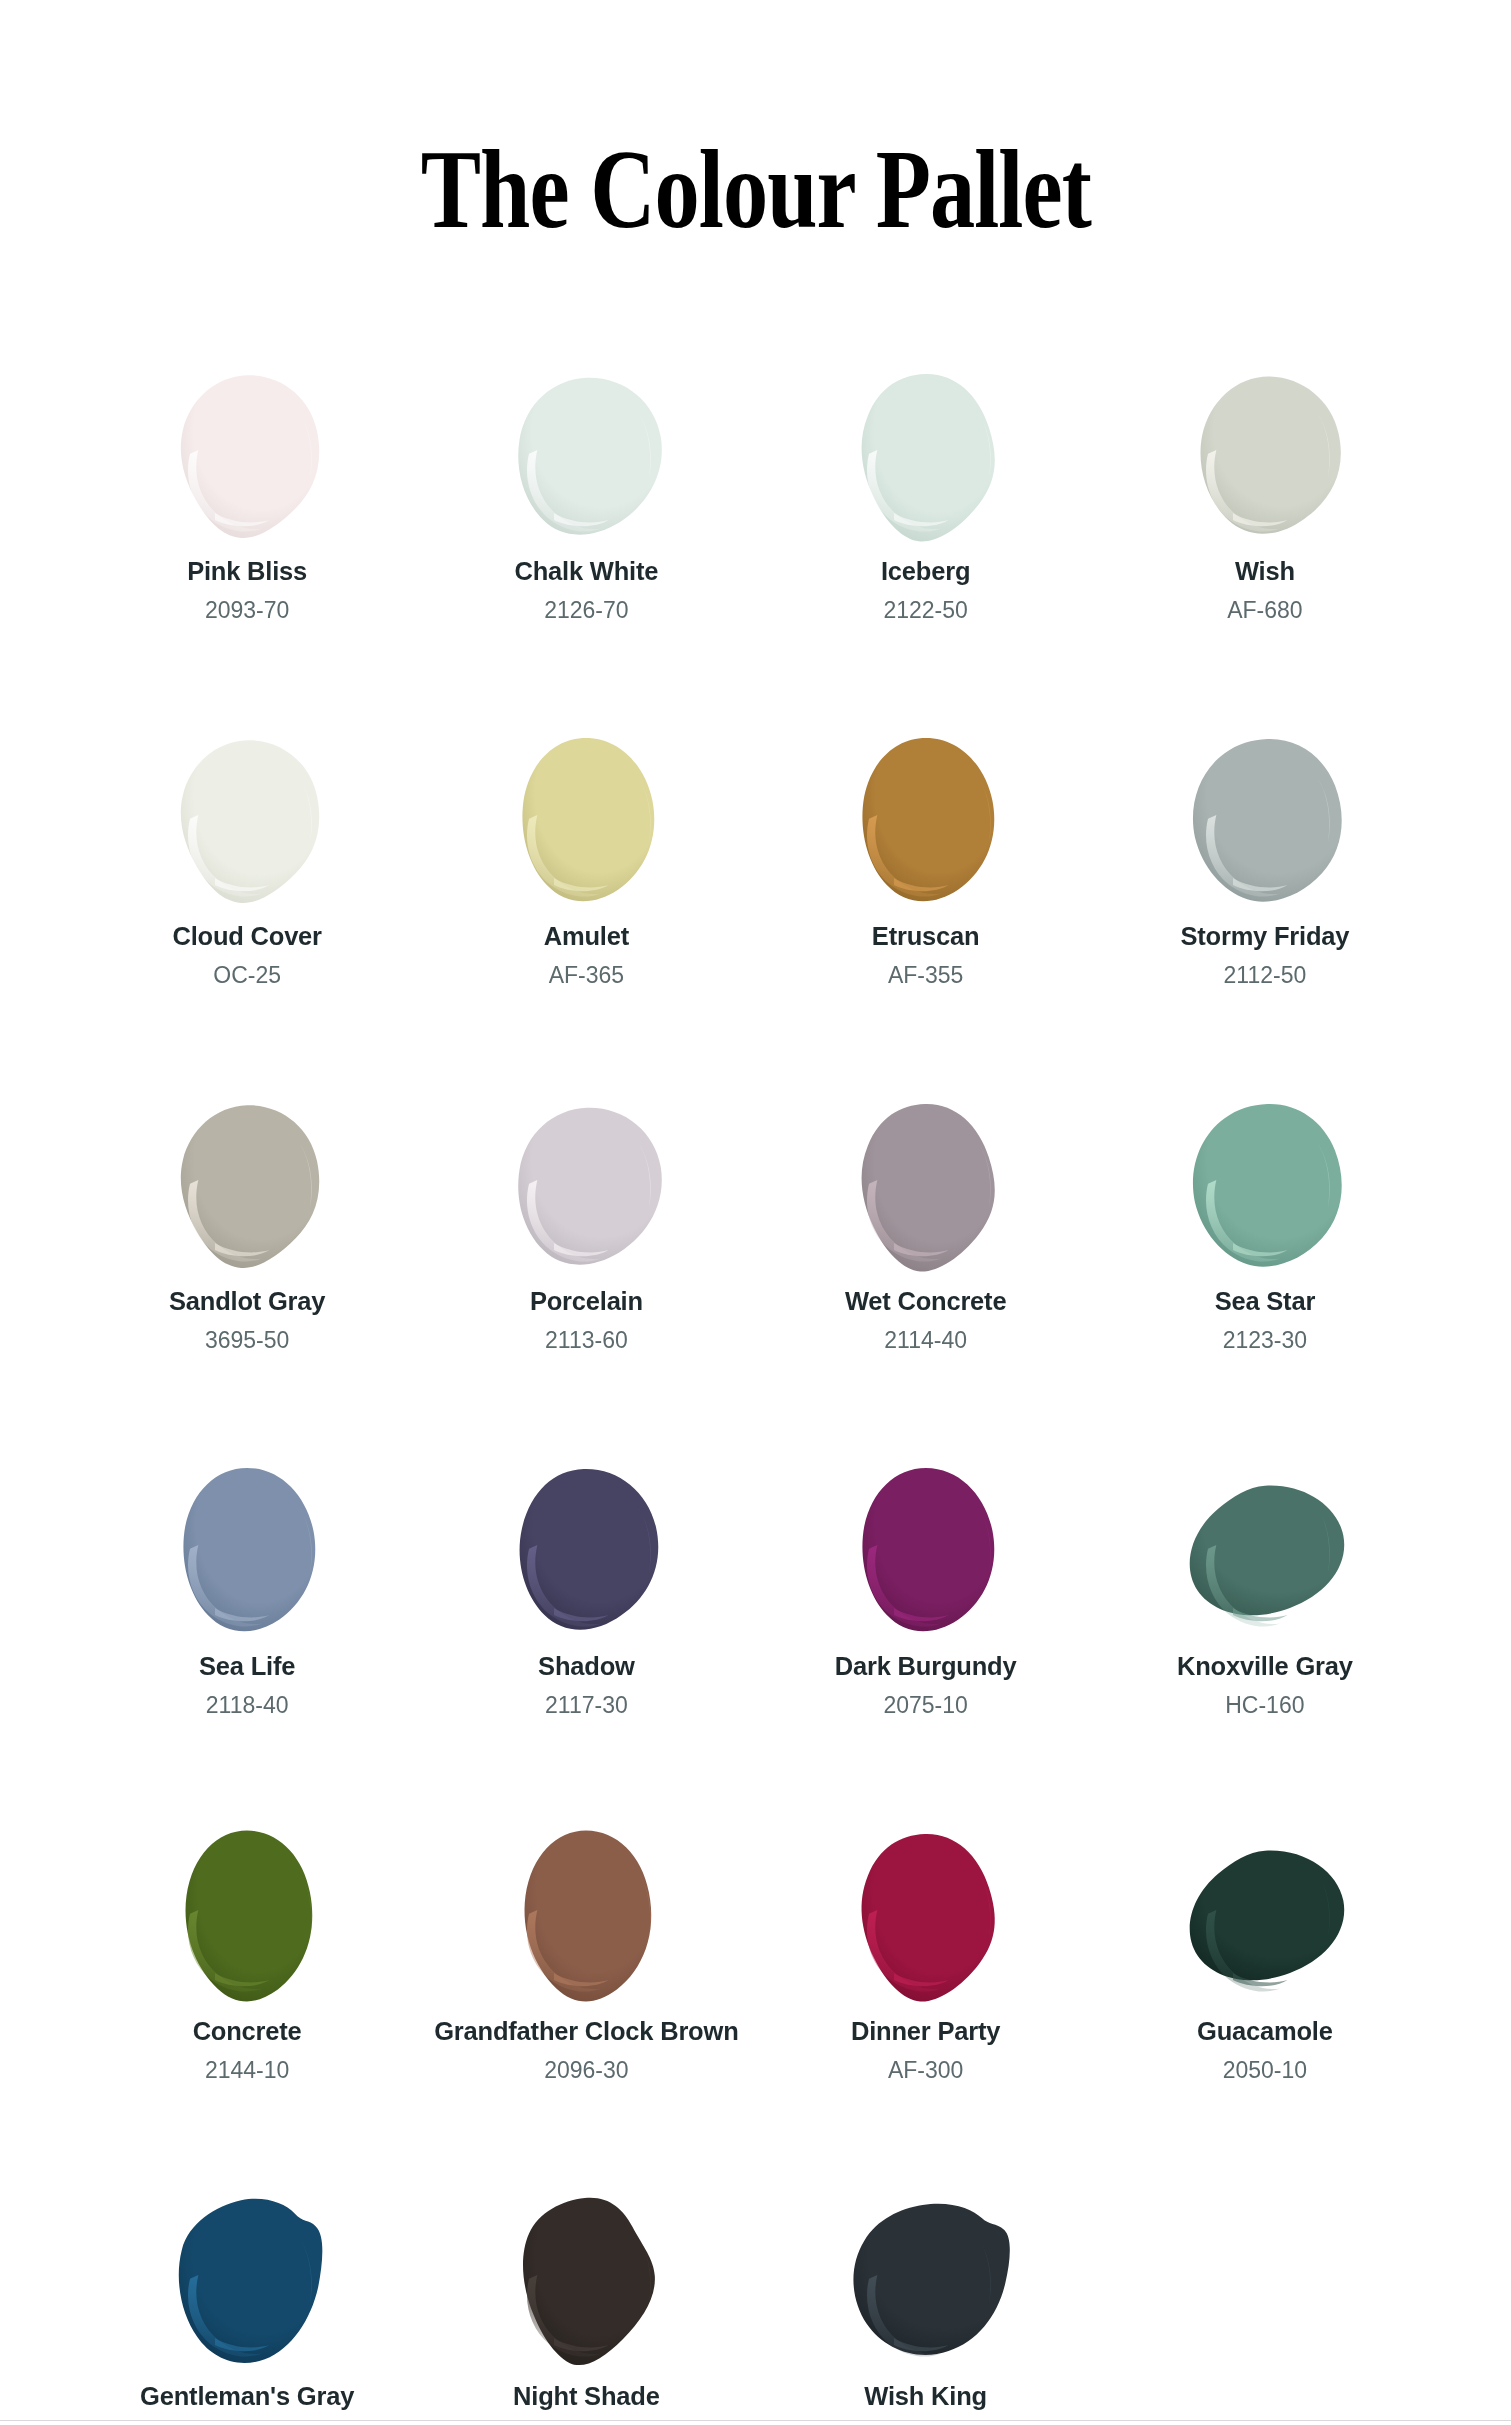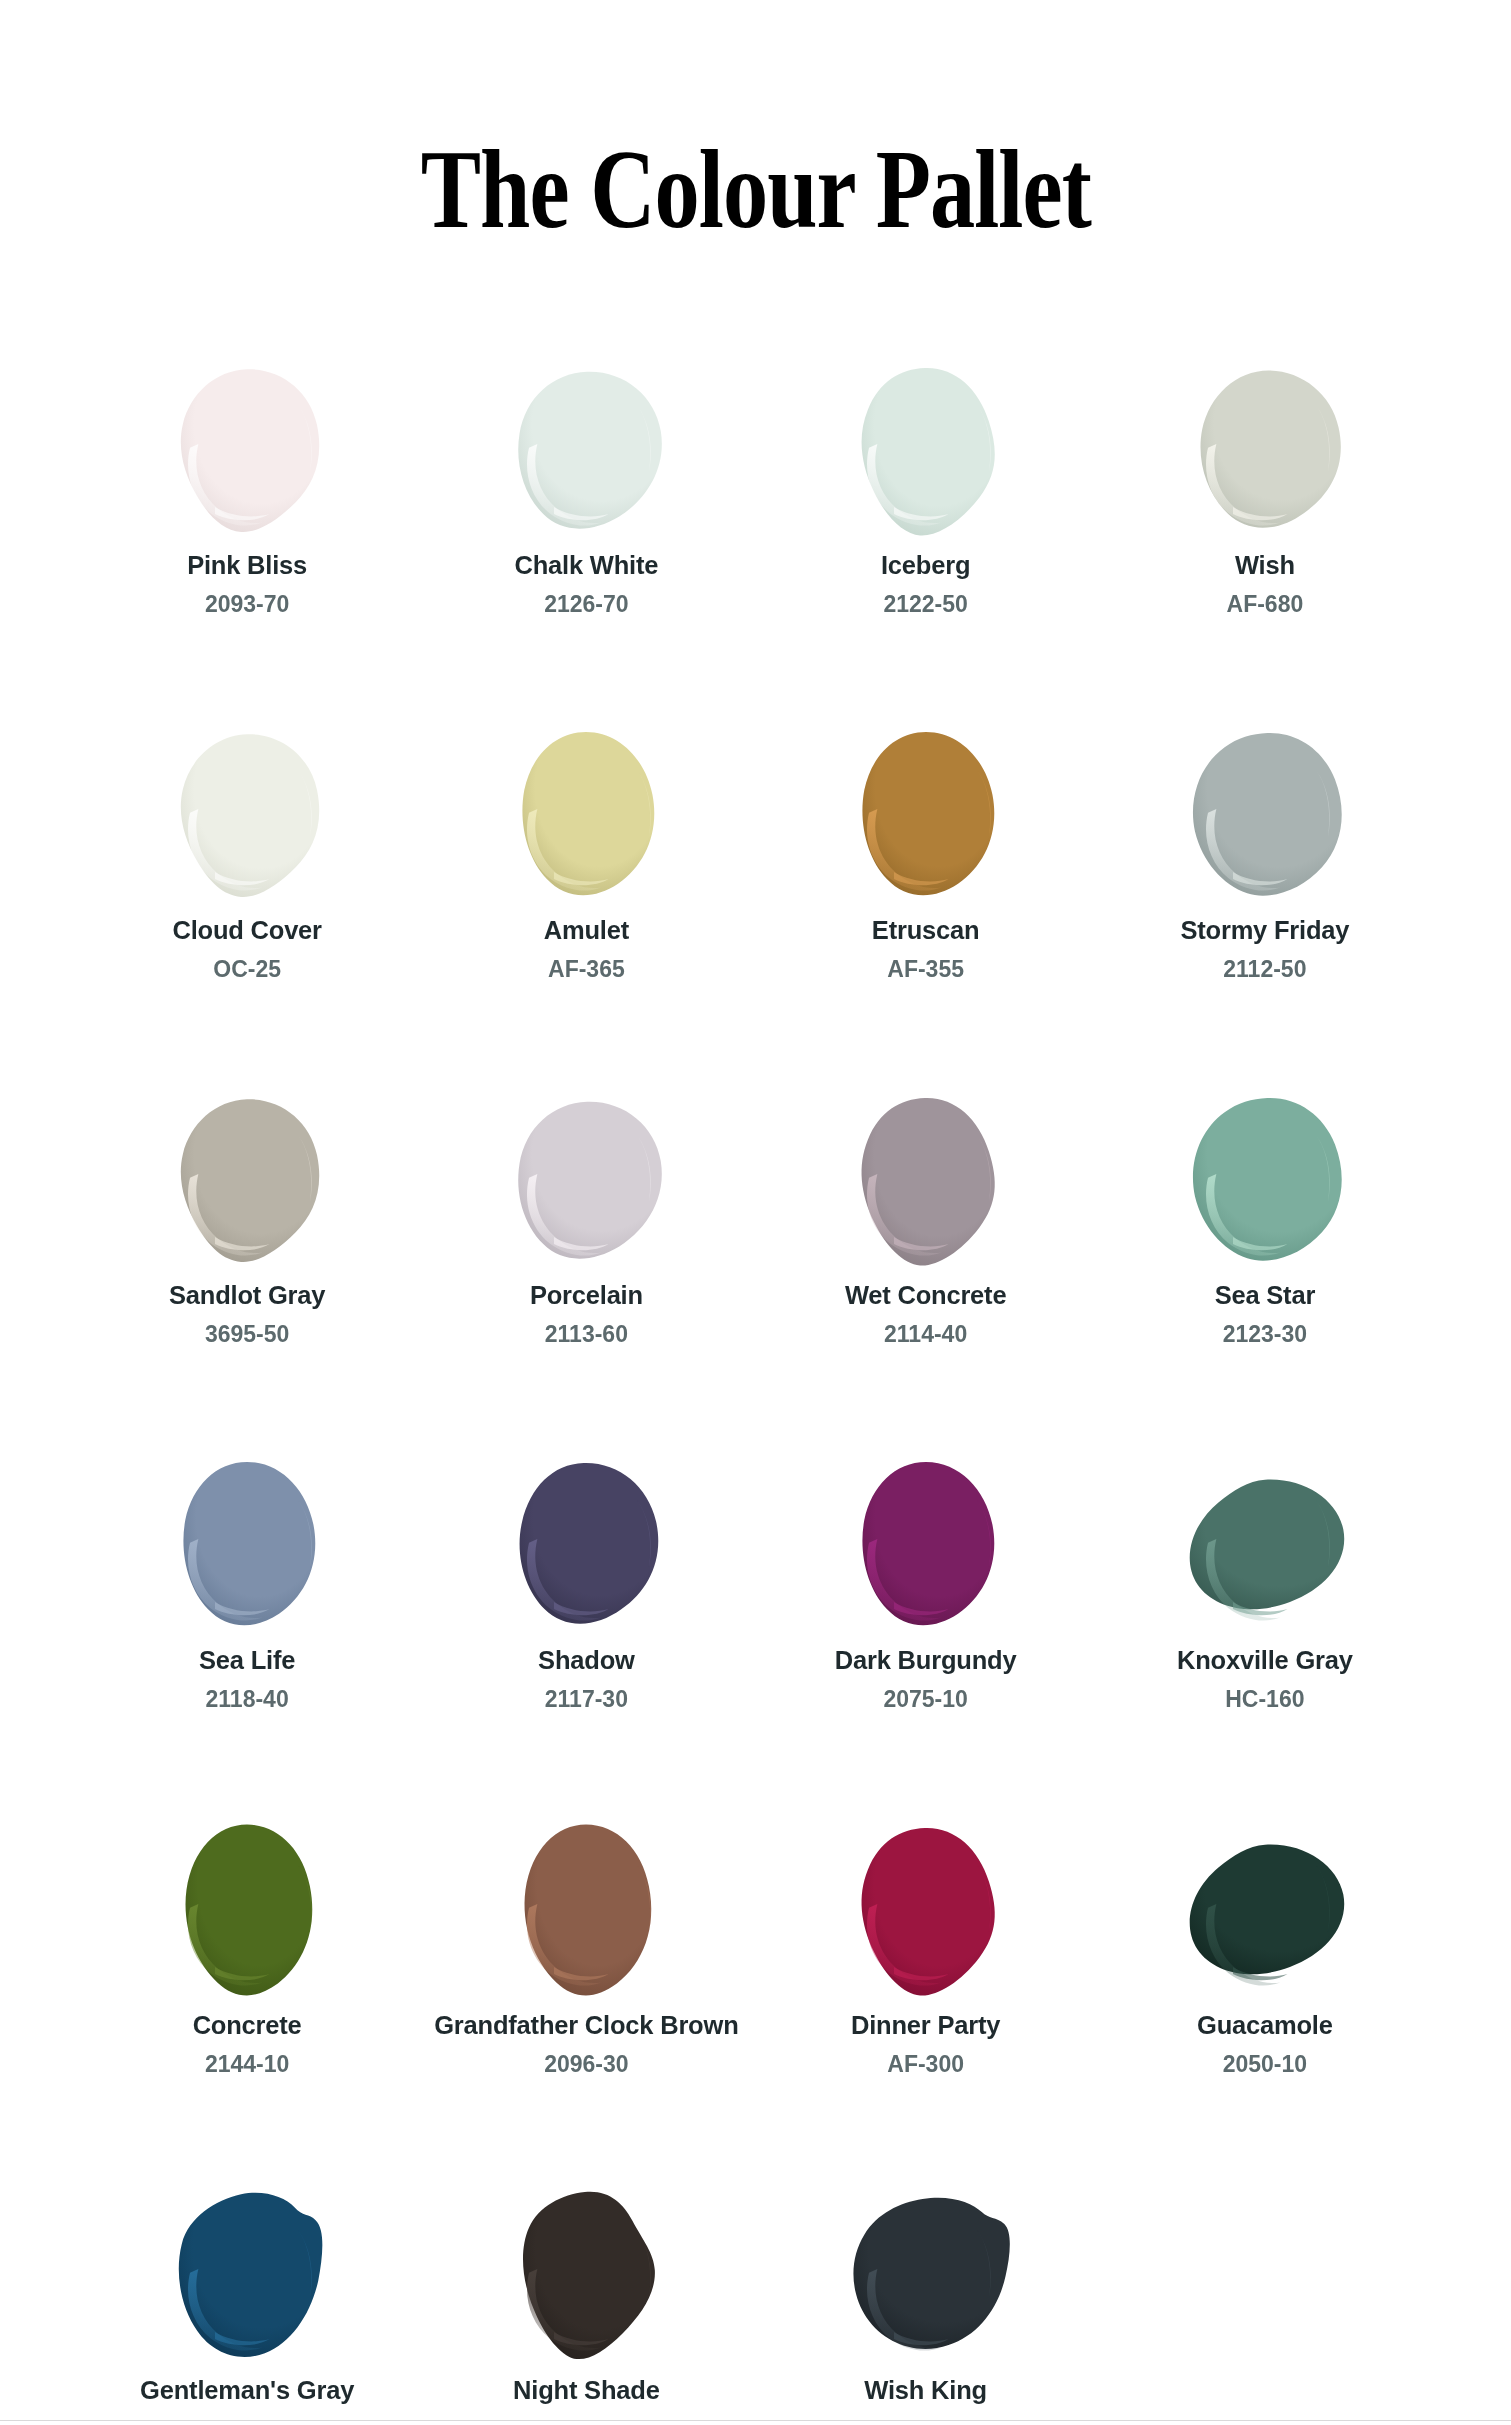--- a/index.html
+++ b/index.html
@@ -18,20 +18,21 @@
 
   .page {
     width: 1512px;
     height: 2426px;
     box-sizing: border-box;
     background: #fff;
     position: relative;
     display: flex;
     flex-direction: column;
     align-items: center;
+    gap: 6px;
   }
 
   
   .title-wrap {
     width: 100%;
     text-align: center;
     margin-top: 55px;
     margin-bottom: 0;
   }
   .page-title {
@@ -91,21 +92,21 @@
     font-weight: 700;
     color: #1f2a2e;
     letter-spacing: -0.2px;
     text-align: center;
     line-height: 1.1;
     white-space: nowrap;
   }
   .swatch-code {
     margin-top: 13px;
     font-size: 23px;
-    font-weight: 700;
+    font-weight: 400;
     color: #5c6a6d;
     letter-spacing: 0px;
     text-align: center;
     line-height: 1.1;
   }
 
   
   .bottom-rule {
     position: absolute;
     left: 0;

